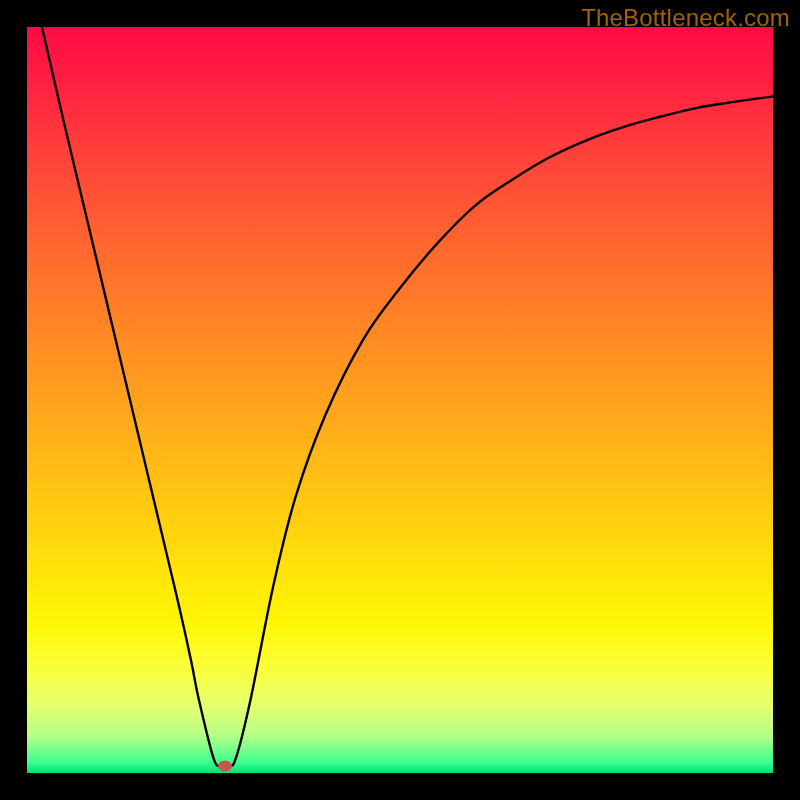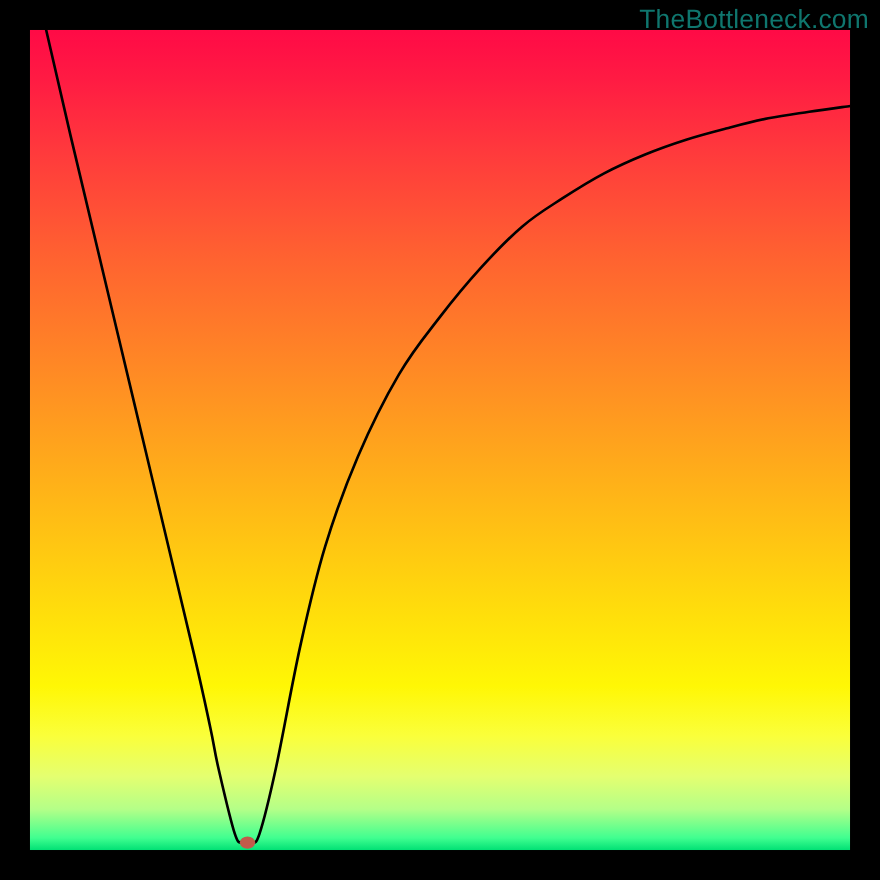--- a/index.html
+++ b/index.html
@@ -31,21 +31,21 @@
     position: absolute;
     left: 0;
     top: 0;
     width: 746px;
     height: 746px;
   }
   .watermark {
     position: absolute;
     top: 4px;
     right: 10px;
-    color: #0f766e;
+    color: #a16207;
     font-size: 24px;
     font-weight: 500;
     letter-spacing: 0.2px;
     user-select: none;
   }
   svg.curve {
     position: absolute;
     left: 0;
     top: 0;
     width: 746px;

